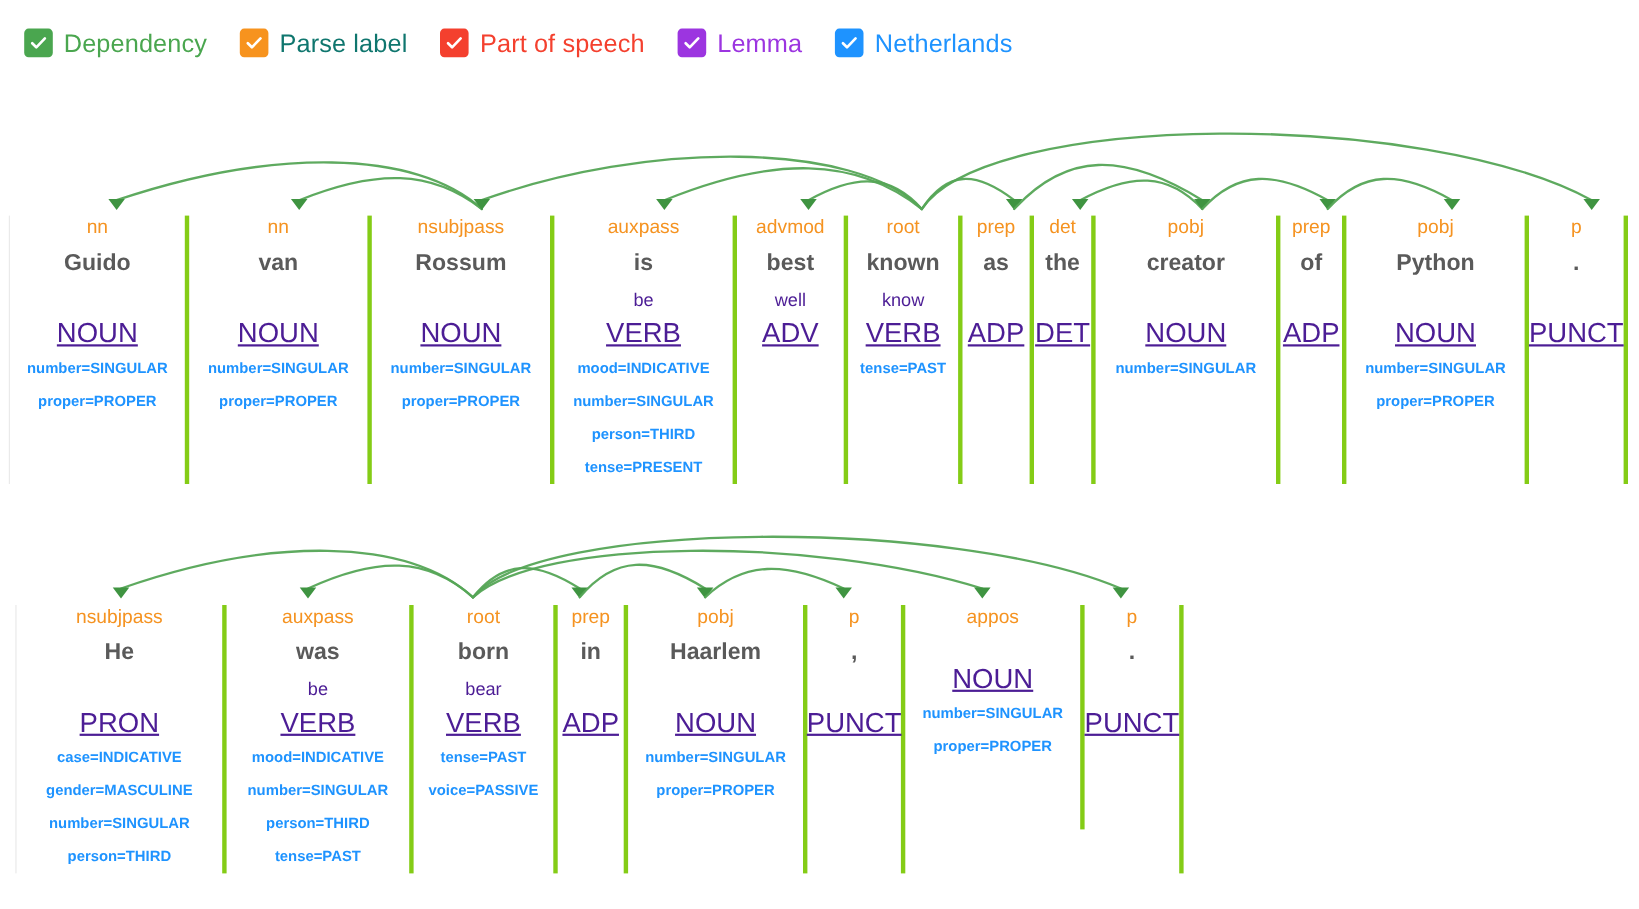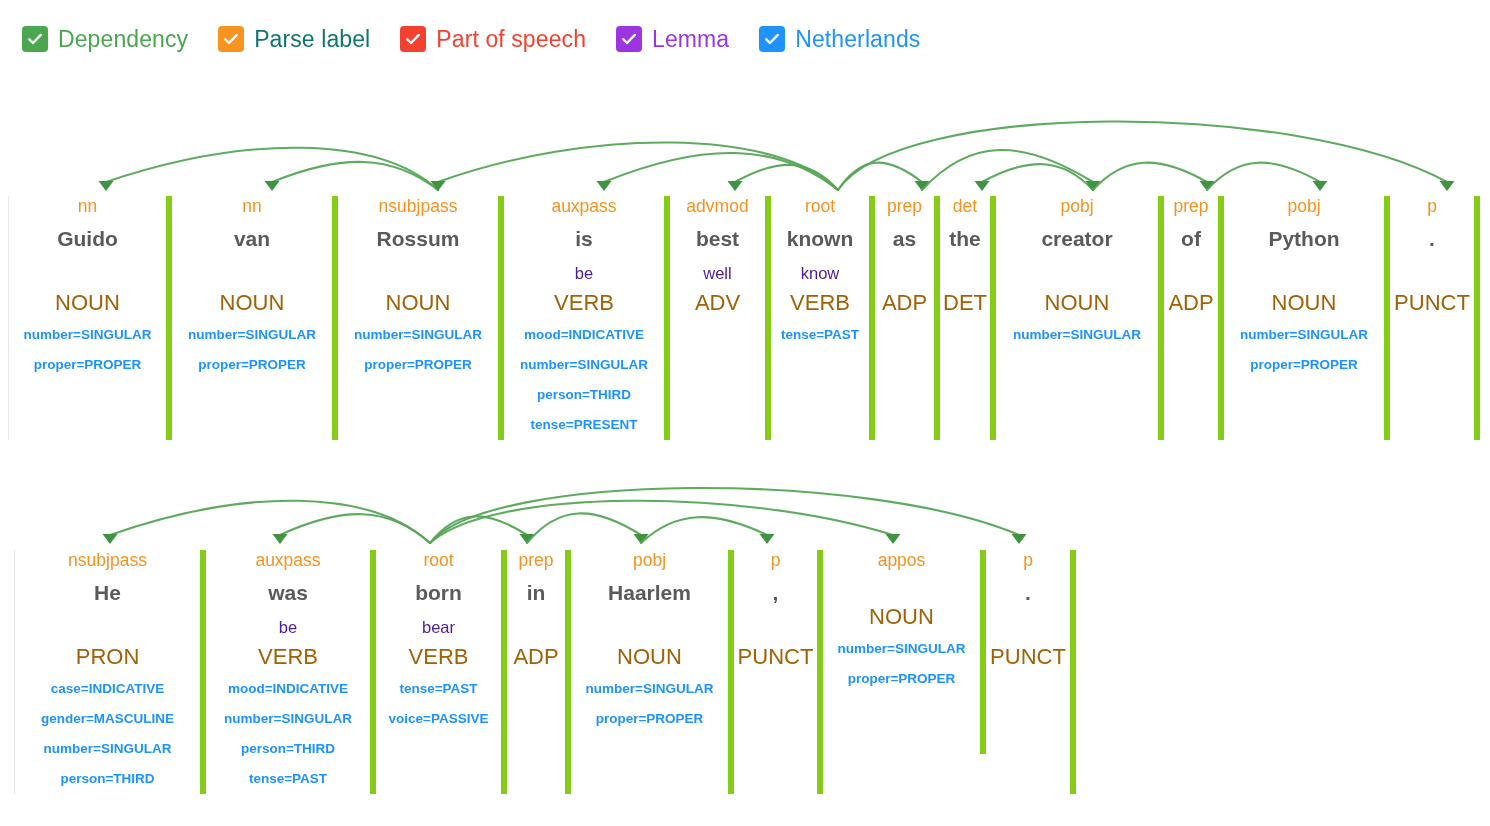--- a/index.html
+++ b/index.html
@@ -44,40 +44,40 @@
     position:absolute;left:0;display:flex;align-items:flex-start;
   }
   #sentence-0 .token-row{top:118px;}
   #sentence-1 .token-row{top:95px;}
 
   .token{
     position:relative;
     display:flex;flex-direction:column;align-items:center;
     box-sizing:border-box;
     padding:0 11px;
-    border-right:6px solid #84cc16;
+    border-right:4px solid #84cc16;
   }
   .token:first-child{border-left:1px solid #e8e8e8;}
 
   .tok-dep{
     font-size:17.5px;color:#f59321;line-height:1;
     height:22px;display:flex;align-items:center;white-space:nowrap;
   }
   .tok-word{
     font-size:21px;font-weight:bold;color:#5a5a5a;line-height:1;
     height:40px;display:flex;align-items:center;white-space:nowrap;
   }
   .tok-lemma{
     font-size:16.5px;color:#4c1d95;line-height:1;
     height:30px;display:flex;align-items:center;white-space:nowrap;
   }
   .tok-lemma.empty{color:transparent;}
   .tok-pos{
-    font-size:22px;color:#a16207;line-height:1;
-    height:30px;display:flex;align-items:center;white-space:nowrap;
+    font-size:25px;color:#4c1d95;line-height:1;
+    height:30px;display:flex;align-items:center;white-space:nowrap;text-decoration:underline;
   }
   .tok-morph{
     display:flex;flex-direction:column;align-items:center;margin-top:2px;
   }
   .morph-line{
     font-size:13.5px;font-weight:bold;color:#1e93ff;line-height:1;
     height:30px;display:flex;align-items:center;white-space:nowrap;
   }
 </style>
 </head>

